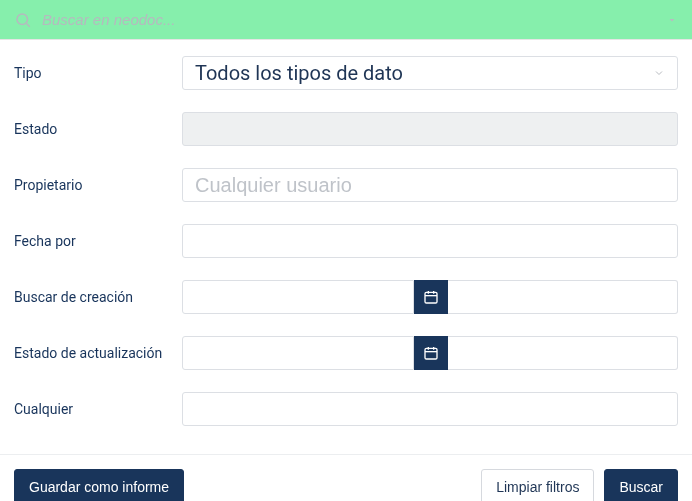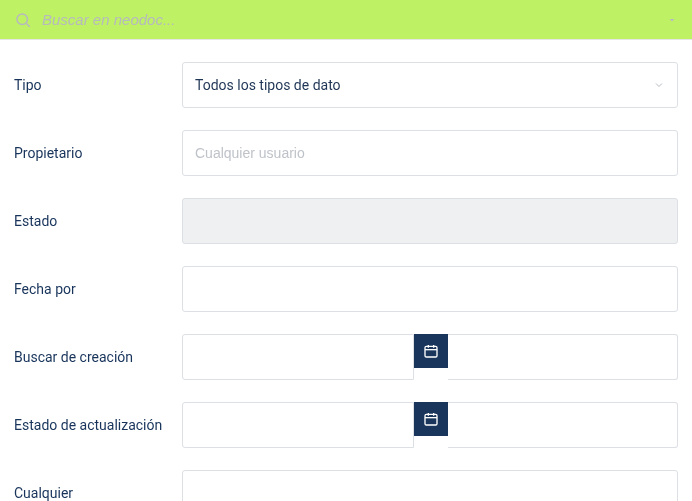--- a/index.html
+++ b/index.html
@@ -1,27 +1,27 @@
 <!DOCTYPE html>
 <html><head>
 <meta charset="utf-8">
 <style>
   *{box-sizing:border-box;margin:0;padding:0}
   body{font-family:-apple-system,BlinkMacSystemFont,"Segoe UI",Roboto,"Helvetica Neue",Arial,sans-serif;font-size:14px;color:#1f3555;background:#fff;width:692px}
-  .searchbar{background:#bef264;height:40px;display:flex;align-items:center;padding:0 14px;border-bottom:1px solid #e5e5e5}
+  .searchbar{background:#86efac;height:40px;display:flex;align-items:center;padding:0 14px;border-bottom:1px solid #e5e5e5}
   .search-ico{width:18px;height:18px;color:#b6b9bf;flex:0 0 auto}
   .search-input{flex:1;border:none;background:transparent;font-size:15px;color:#6f7279;outline:none;padding:0 10px;font-style:italic}
   .search-input::placeholder{color:#b6b9bf;font-style:italic}
   .caret{width:12px;height:12px;color:#b8bbc0}
   .form{padding:12px 14px 6px 14px}
   .row{display:flex;align-items:center;margin:22px 0}
-  .row:first-child{margin-top:10px}
+  .row:first-child{margin-top:4px}
   .label{width:168px;color:#18345b;font-size:14px}
   .controls{flex:1;display:flex;align-items:center}
-  .select,.input,.disabled-input{width:100%;height:46px;border:1px solid #dcdfe4;border-radius:3px;background:#fff;font-size:14px;color:#1f3555}
+  .select,.input,.disabled-input{width:100%;height:34px;border:1px solid #dcdfe4;border-radius:3px;background:#fff;font-size:20px;color:#1f3555}
   .select{display:flex;align-items:center;justify-content:space-between;padding:0 12px;cursor:pointer}
   .select .chev{width:12px;height:12px;color:#b8bbc0}
   .input{padding:0 12px;outline:none}
   .input::placeholder{color:#bfc3c9}
   .disabled-input{background:#eef0f1;color:#bfc3c9;padding:0 12px}
   .date-group{display:flex;flex:1}
   .date-group .input{border-radius:3px 0 0 3px;flex:1}
   .date-btn{width:34px;height:34px;background:#19355b;color:#fff;display:flex;align-items:center;justify-content:center;border:none;cursor:pointer}
   .date-group .input.second{border-radius:0 3px 3px 0;flex:1;border-left:none}
   .footer{border-top:1px solid #eceef0;padding:14px;display:flex;align-items:center}
@@ -53,30 +53,30 @@
       <div class="select">
         <span>Todos los tipos de dato</span>
         <svg class="chev" viewBox="0 0 24 24" fill="none" stroke="currentColor" stroke-width="2">
             <polyline points="6 9 12 15 18 9"></polyline>
           </svg>
       </div>
     </div>
   </div>
 
   <div class="row">
-    <div class="label">Propietario</div>
+    <div class="label">Estado</div>
     <div class="controls">
-      <input class="input" type="text" placeholder="Cualquier usuario" style="">
+      <div class="disabled-input"></div>
     </div>
   </div>
 
   <div class="row">
-    <div class="label">Estado</div>
+    <div class="label">Propietario</div>
     <div class="controls">
-      <div class="disabled-input"></div>
+      <input class="input" type="text" placeholder="Cualquier usuario" style="">
     </div>
   </div>
 
   <div class="row">
     <div class="label">Fecha por</div>
     <div class="controls">
       <input class="input" type="text" style="">
     </div>
   </div>
 

